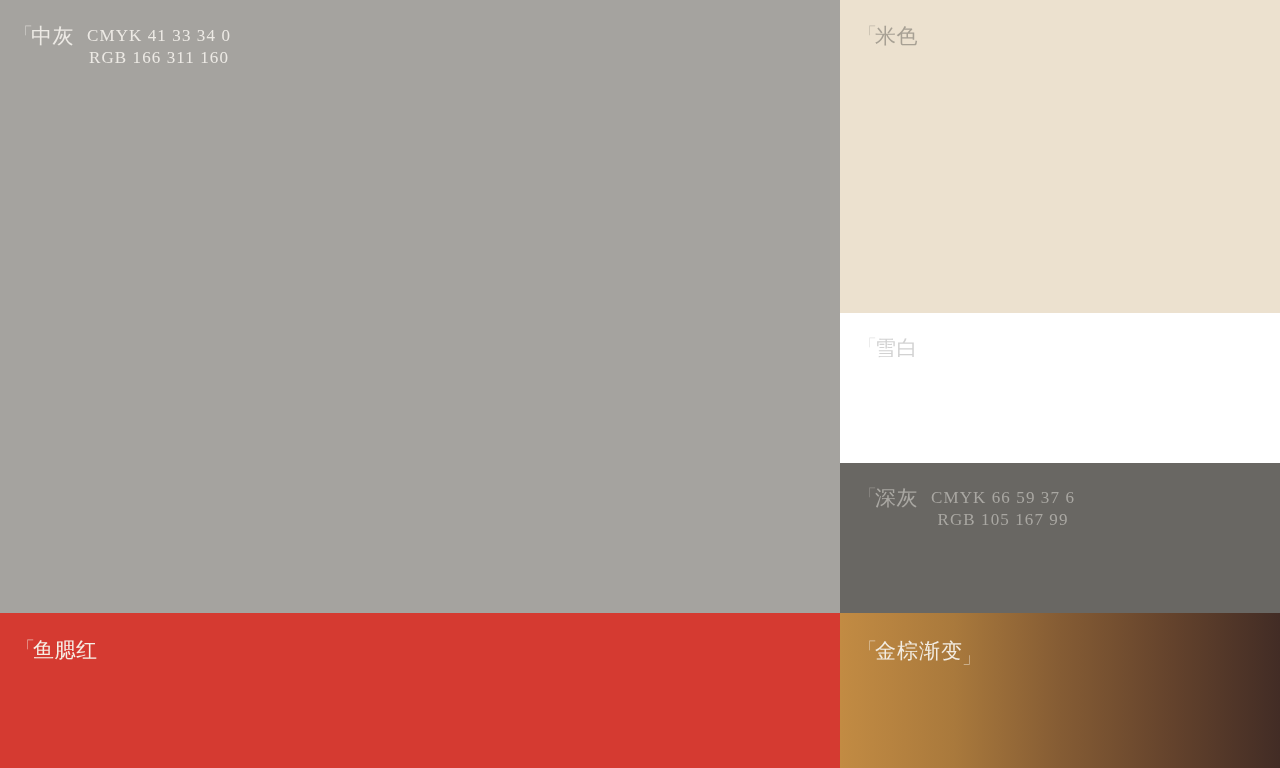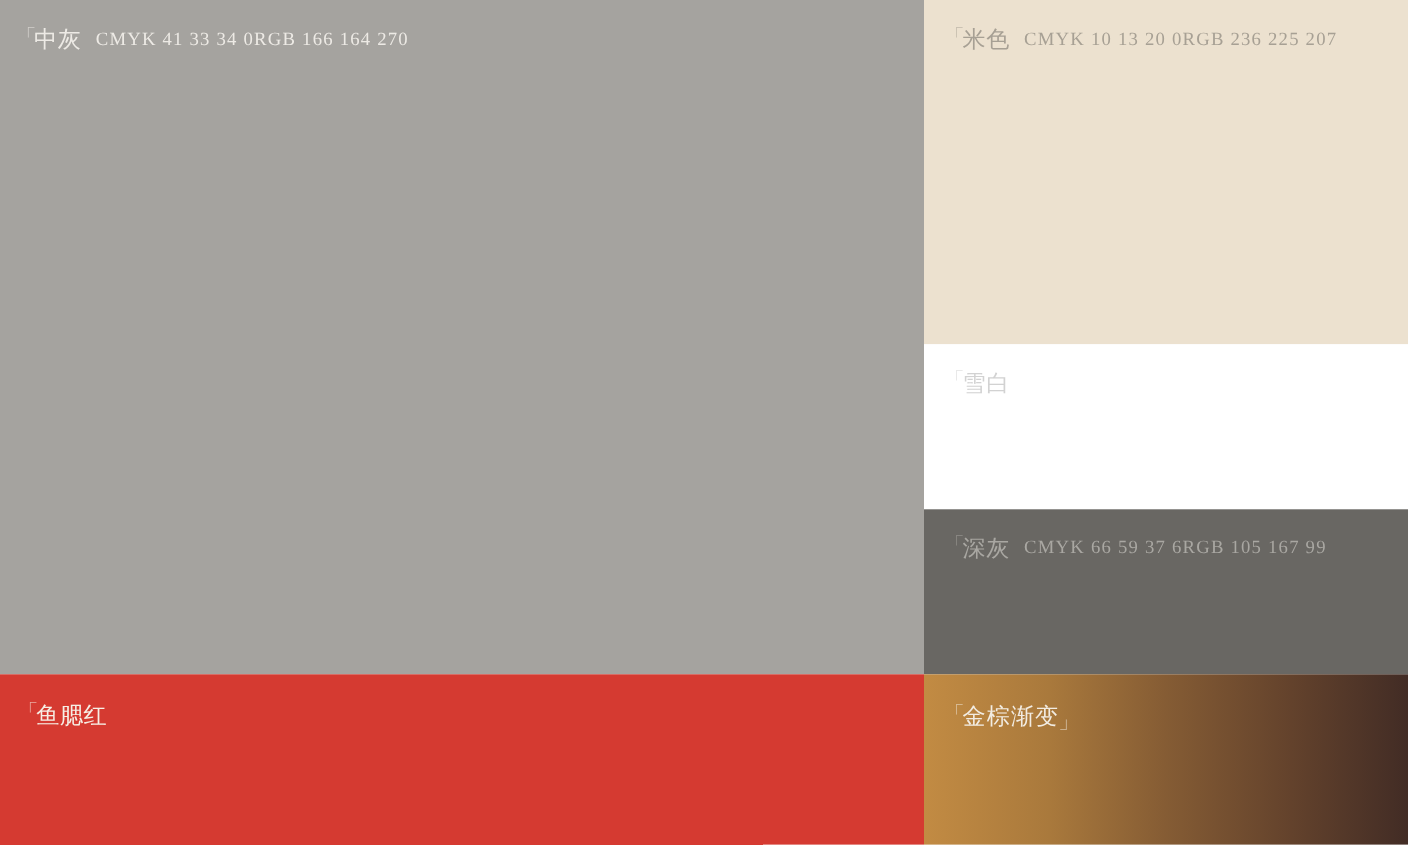--- a/index.html
+++ b/index.html
@@ -64,23 +64,24 @@
 
   .name {
     font-size:21px;
     line-height:25px;
     letter-spacing:0.5px;
     font-family:"DejaVu Serif","Liberation Serif",serif;
   }
 
   .values {
     display:flex;
-    flex-direction:row;
+    flex-direction:column;
     margin-left:13px;
     padding-top:1px;
+    align-items:center;
   }
   .values .row {
     font-size:17px;
     line-height:22px;
     letter-spacing:1.1px;
     font-family:"Liberation Serif","DejaVu Serif",serif;
   }
 
   
   .sw-midgray   { background:#a5a39f; }
@@ -108,33 +109,29 @@
 <body>
 
 <div class="palette">
 
   <div class="swatch sw-midgray">
     <div class="label">
       <span class="bracket">「</span>
       <span class="name">中灰</span>
       <span class="values">
         <span class="row">CMYK  41  33  34  0</span>
-        <span class="row">RGB  166  164  270</span>
+        <span class="row">RGB  166  311  160</span>
       </span>
     </div>
   </div>
 
   <div class="swatch sw-beige">
     <div class="label">
       <span class="bracket">「</span>
       <span class="name">米色</span>
-      <span class="values">
-        <span class="row">CMYK  10  13  20  0</span>
-        <span class="row">RGB  236  225  207</span>
-      </span>
     </div>
   </div>
 
   <div class="swatch sw-snowwhite">
     <div class="label">
       <span class="bracket">「</span>
       <span class="name">雪白</span>
     </div>
   </div>
 

